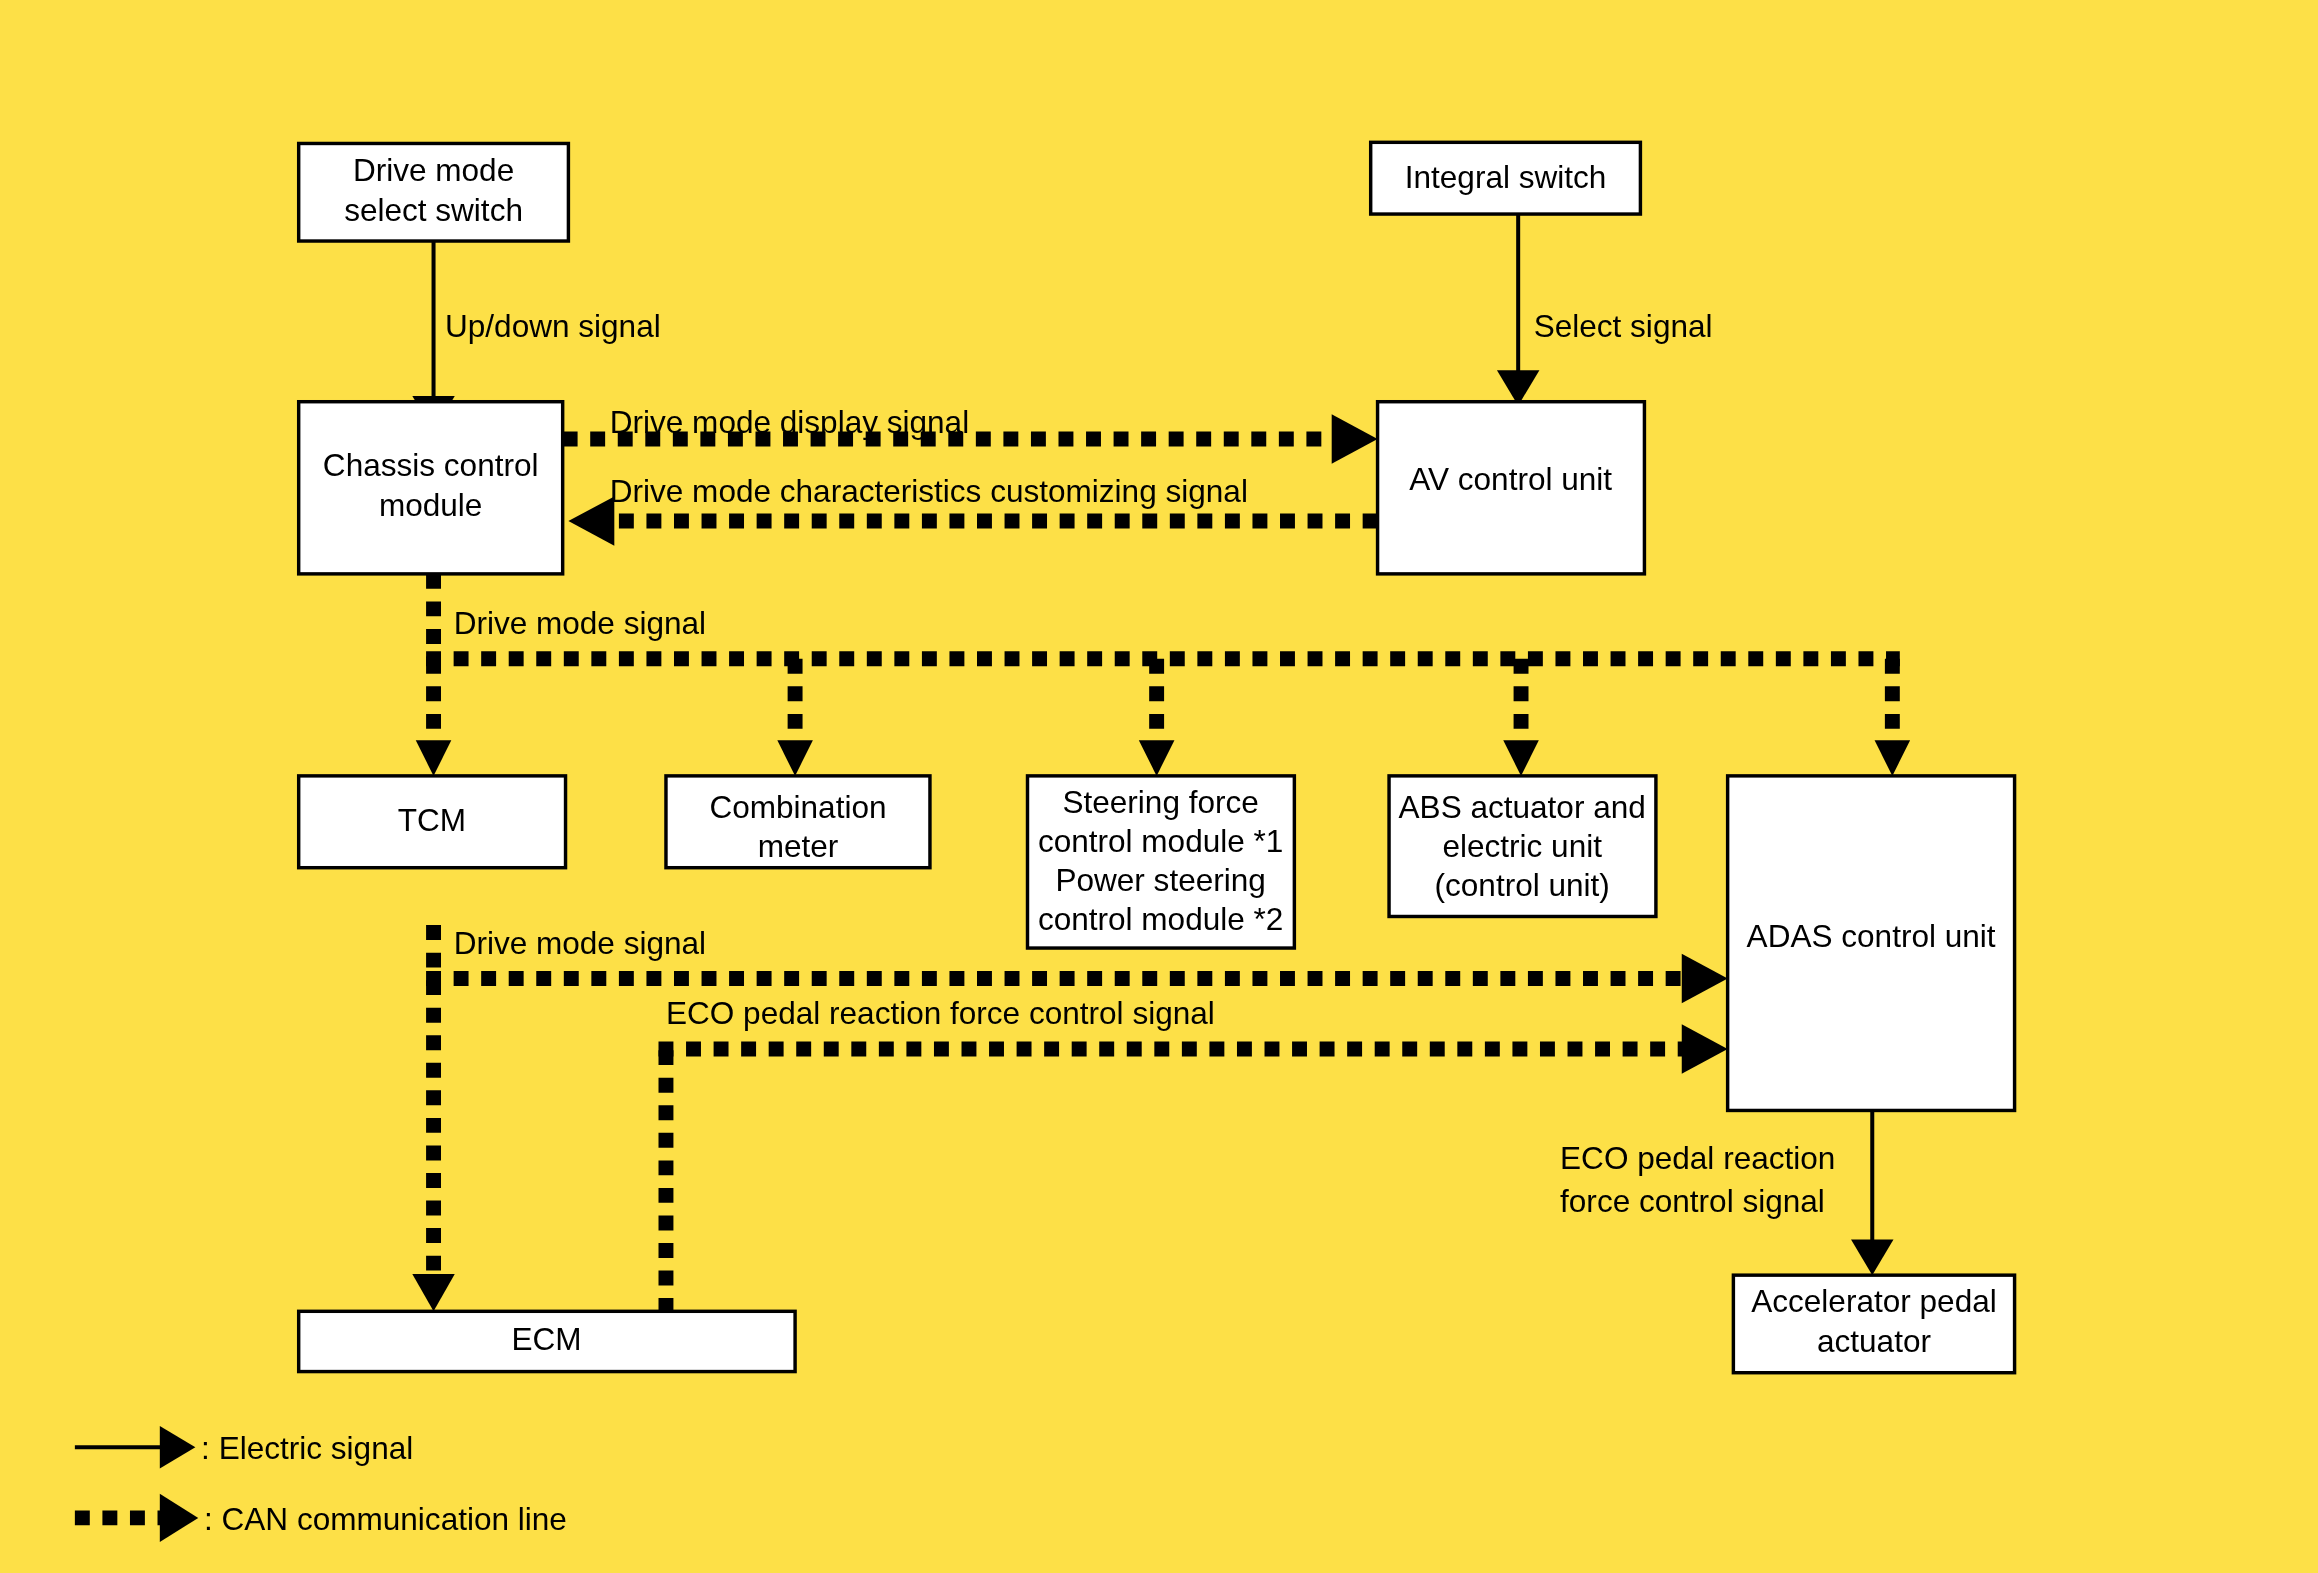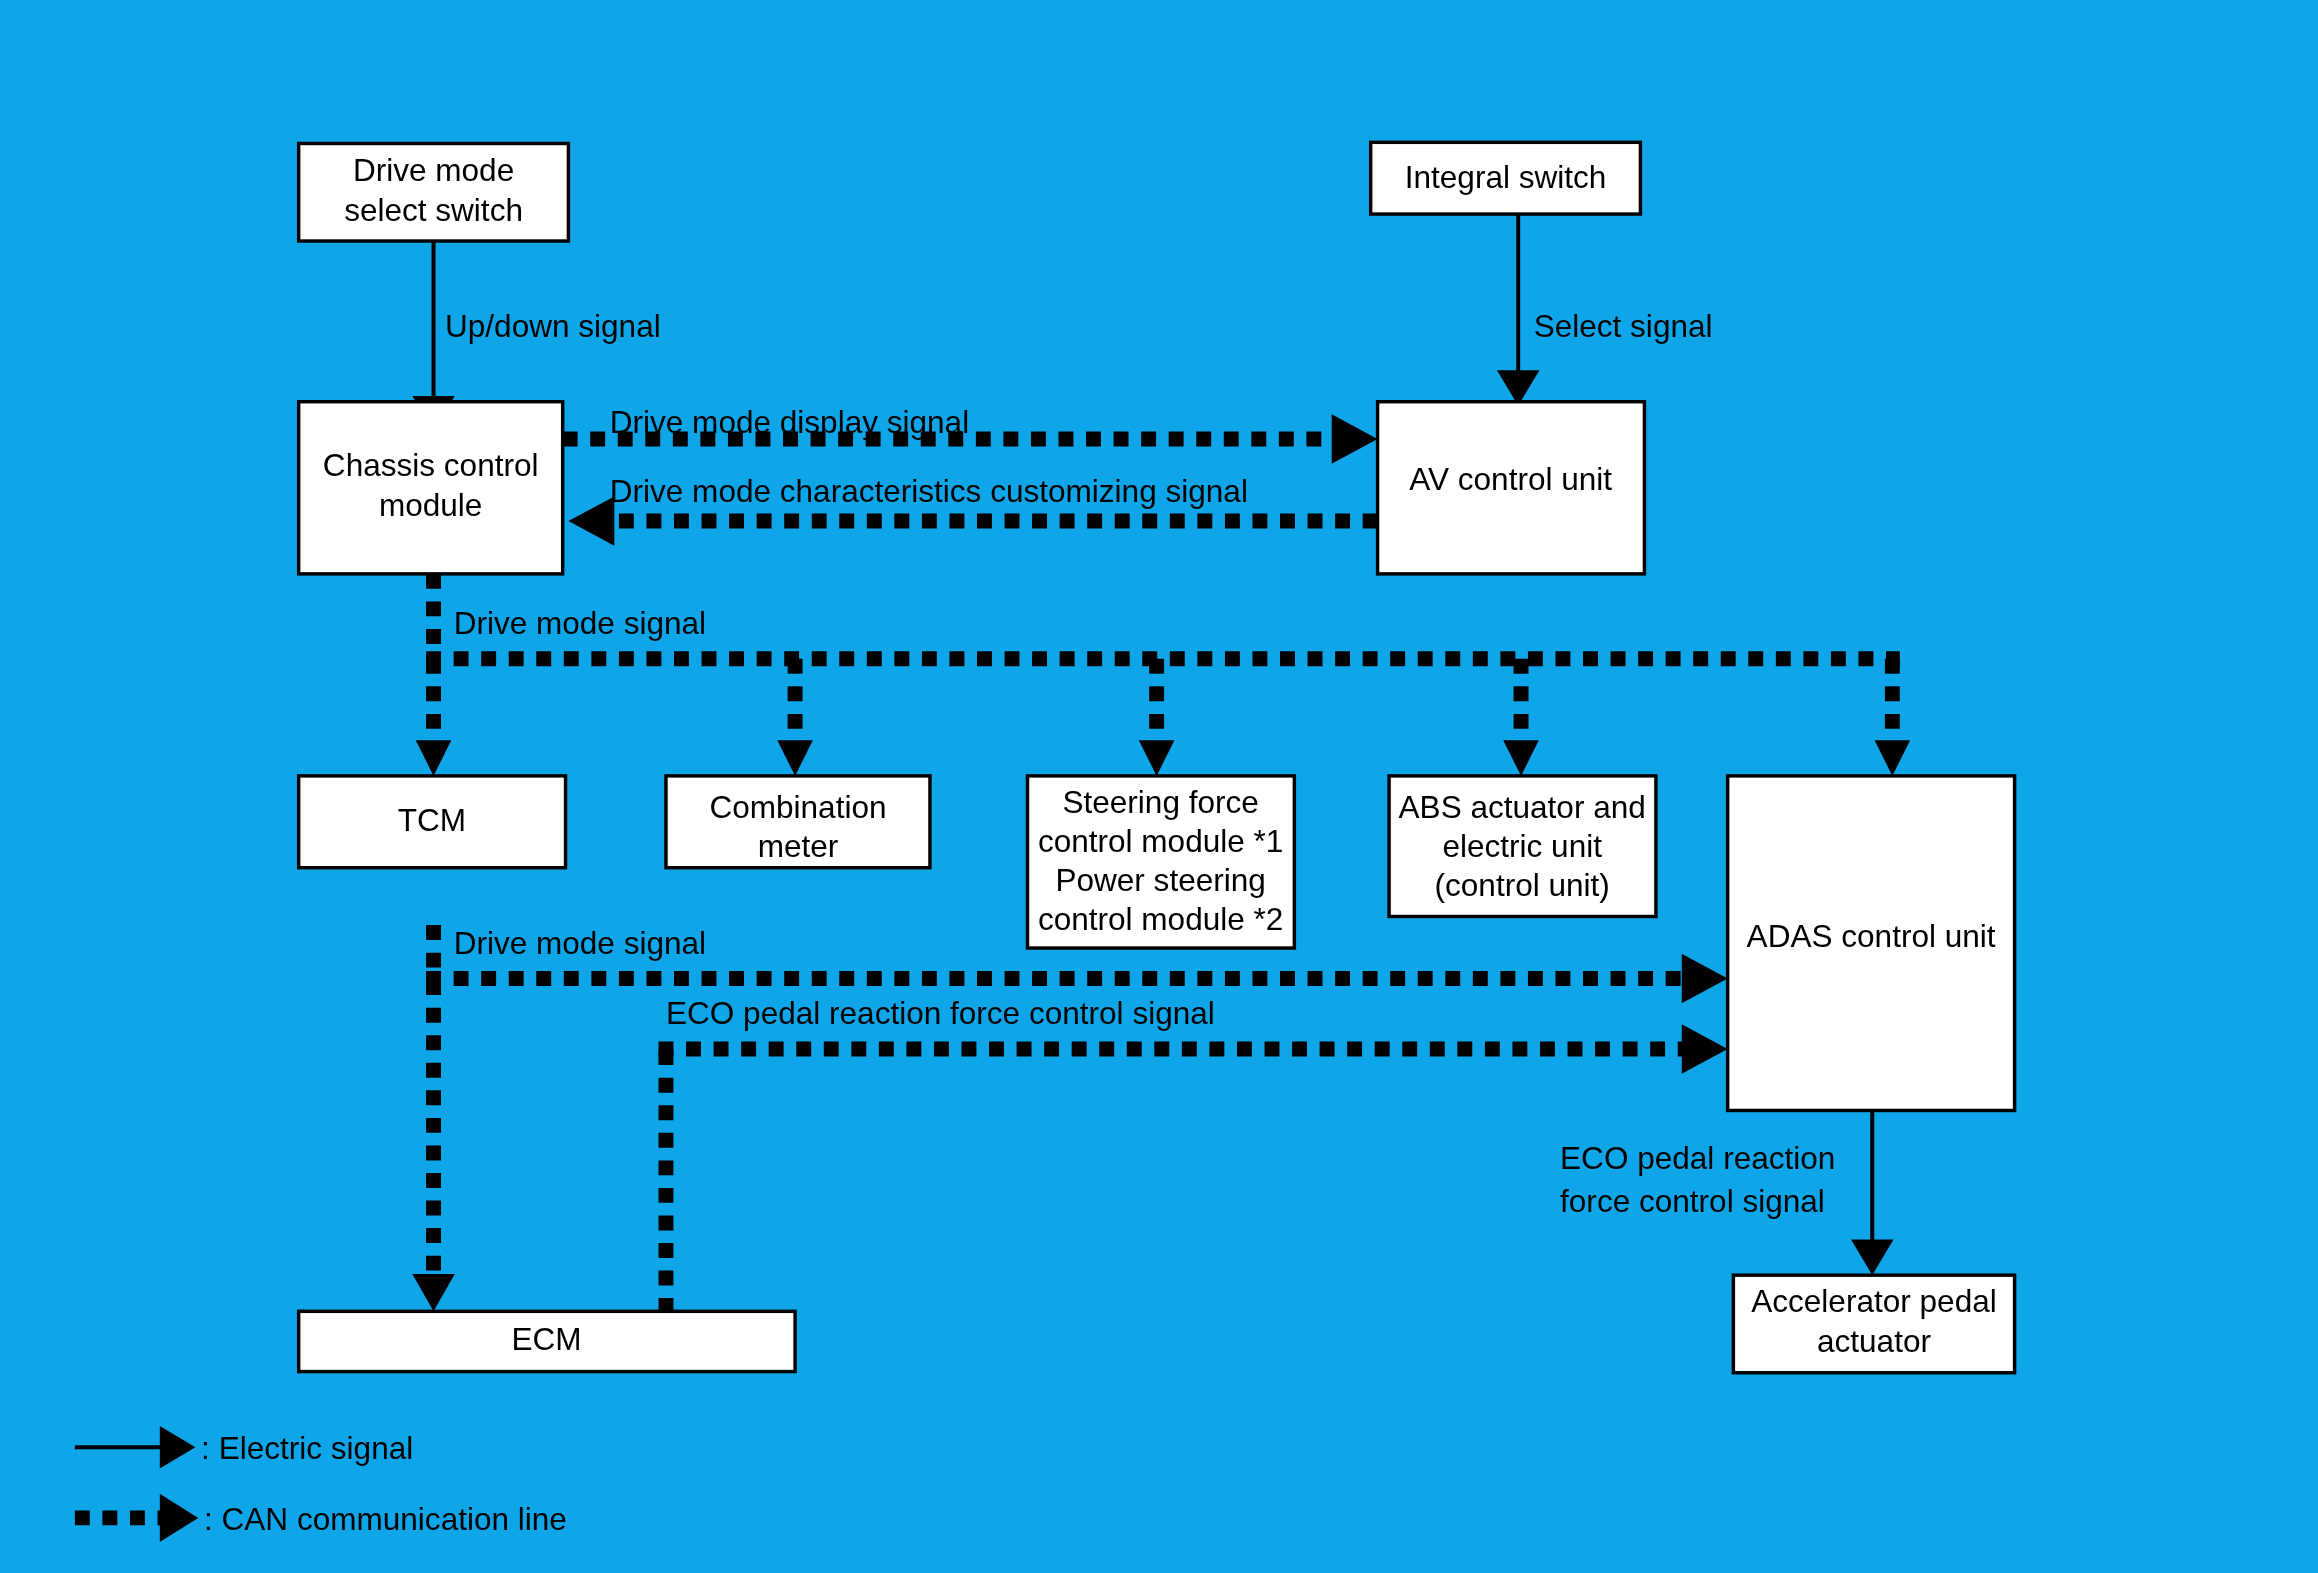--- a/index.html
+++ b/index.html
@@ -1,19 +1,19 @@
 <!DOCTYPE html>
 <html style="font-size:9.2px"><head>
 <meta charset="utf-8">
 <style>
   html,body{margin:0;padding:0;background:#ffffff;}
   #stage{
     position:relative;
     width:2319px;height:1573px;
-    background:#0ea5e9;
+    background:#fde047;
     font-family:"Liberation Sans", sans-serif;
     overflow:hidden;
   }
   svg#canvas{position:absolute;left:0;top:0;width:2319px;height:1573px;}
   .blk{fill:#ffffff;stroke:#000000;stroke-width:6;}
   .boxtext{font-family:"Liberation Sans", sans-serif;font-size:55px;fill:#000000;text-anchor:middle;dominant-baseline:middle;}
   .lbl{font-family:"Liberation Sans", sans-serif;font-size:55px;fill:#000000;dominant-baseline:middle;}
   .eline{stroke:#000000;stroke-width:7;fill:none;}
   .canline{stroke:#000000;stroke-width:26;fill:none;stroke-dasharray:26 22;}
   .solidarrow{fill:#000000;}

